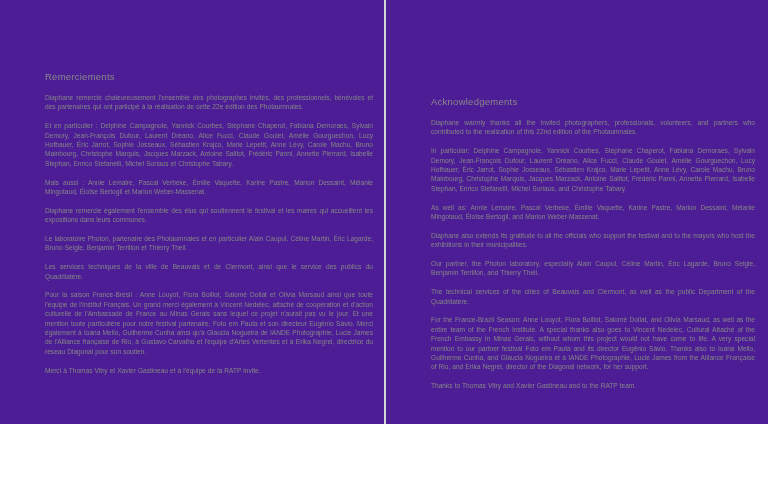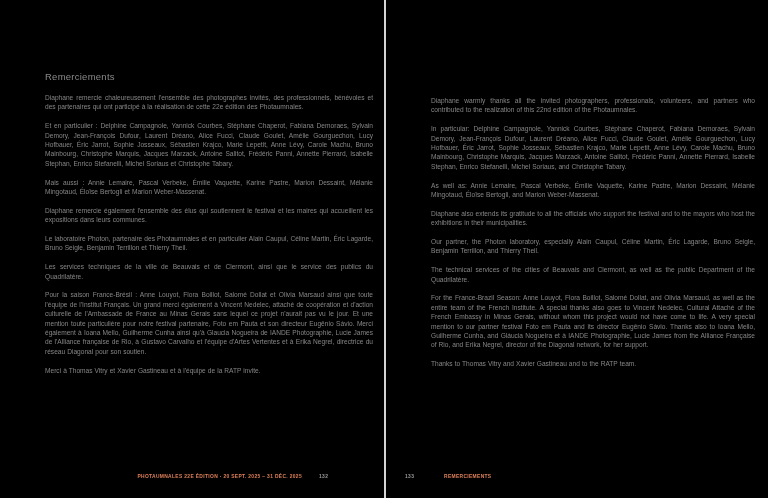--- a/index.html
+++ b/index.html
@@ -3,22 +3,22 @@
 <meta charset="utf-8">
 <style>
   html, body {
     margin: 0;
     padding: 0;
     background: #ffffff;
   }
   #spread {
     position: relative;
     width: 768px;
-    height: 498px;
-    background: #000000;
+    height: 424px;
+    background: #4c1d95;
     font-family: "Liberation Sans", sans-serif;
     overflow: hidden;
   }
   .gutter-line {
     position: absolute;
     left: 384px;
     top: 0;
     width: 2px;
     height: 498px;
     background: #d5d5d5;
@@ -79,20 +79,21 @@
     <p class="para">Et en particulier : Delphine Campagnole, Yannick Courbes, Stéphane Chaperot, Fabiana Demoraes, Sylvain Demory, Jean-François Dufour, Laurent Dréano, Alice Fucci, Claude Goulet, Amélie Gourguechon, Lucy Hofbauer, Éric Jarrot, Sophie Josseaux, Sébastien Krajco, Marie Lepetit, Anne Lévy, Carole Machu, Bruno Mainbourg, Christophe Marquis, Jacques Marzack, Antoine Salitot, Frédéric Panni, Annette Pierrard, Isabelle Stephan, Enrico Stefanelli, Michel Soriaus et Christophe Tabary.</p>
     <p class="para">Mais aussi : Annie Lemaire, Pascal Verbeke, Émilie Vaquette, Karine Pastre, Marion Dessaint, Mélanie Mingotaud, Éloïse Bertogli et Marion Weber-Massenat.</p>
     <p class="para">Diaphane remercie également l'ensemble des élus qui soutiennent le festival et les maires qui accueillent les expositions dans leurs communes.</p>
     <p class="para">Le laboratoire Photon, partenaire des Photaumnales et en particulier Alain Caupul, Céline Martin, Éric Lagarde, Bruno Seigle, Benjamin Terrillon et Thierry Theil.</p>
     <p class="para">Les services techniques de la ville de Beauvais et de Clermont, ainsi que le service des publics du Quadrilatère.</p>
     <p class="para">Pour la saison France-Brésil : Anne Louyot, Flora Boillot, Salomé Dollat et Olivia Marsaud ainsi que toute l'équipe de l'Institut Français. Un grand merci également à Vincent Nedelec, attaché de coopération et d'action culturelle de l'Ambassade de France au Minas Gerais sans lequel ce projet n'aurait pas vu le jour. Et une mention toute particulière pour notre festival partenaire, Foto em Pauta et son directeur Eugênio Sávio. Merci également à Ioana Mello, Guilherme Cunha ainsi qu'à Glaucia Nogueira de IANDE Photographie, Lucie James de l'Alliance française de Rio, à Gustavo Carvalho et l'équipe d'Artes Vertentes et à Erika Negrel, directrice du réseau Diagonal pour son soutien.</p>
     <p class="para">Merci à Thomas Vitry et Xavier Gastineau et à l'équipe de la RATP invite.</p>
   </div>
 
   <div id="right-content" class="page-content">
+    <h1 class="heading">Acknowledgements</h1>
     <p class="para">Diaphane warmly thanks all the invited photographers, professionals, volunteers, and partners who contributed to the realization of this 22nd edition of the Photaumnales.</p>
     <p class="para">In particular: Delphine Campagnole, Yannick Courbes, Stéphane Chaperot, Fabiana Demoraes, Sylvain Demory, Jean-François Dufour, Laurent Dréano, Alice Fucci, Claude Goulet, Amélie Gourguechon, Lucy Hofbauer, Éric Jarrot, Sophie Josseaux, Sébastien Krajco, Marie Lepetit, Anne Lévy, Carole Machu, Bruno Mainbourg, Christophe Marquis, Jacques Marzack, Antoine Salitot, Frédéric Panni, Annette Pierrard, Isabelle Stephan, Enrico Stefanelli, Michel Soriaus, and Christophe Tabary.</p>
     <p class="para">As well as: Annie Lemaire, Pascal Verbeke, Émilie Vaquette, Karine Pastre, Marion Dessaint, Mélanie Mingotaud, Éloïse Bertogli, and Marion Weber-Massenat.</p>
     <p class="para">Diaphane also extends its gratitude to all the officials who support the festival and to the mayors who host the exhibitions in their municipalities.</p>
     <p class="para">Our partner, the Photon laboratory, especially Alain Caupul, Céline Martin, Éric Lagarde, Bruno Seigle, Benjamin Terrillon, and Thierry Theil.</p>
     <p class="para">The technical services of the cities of Beauvais and Clermont, as well as the public Department of the Quadrilatère.</p>
     <p class="para">For the France-Brazil Season: Anne Louyot, Flora Boillot, Salomé Dollat, and Olivia Marsaud, as well as the entire team of the French Institute. A special thanks also goes to Vincent Nedelec, Cultural Attaché of the French Embassy in Minas Gerais, without whom this project would not have come to life. A very special mention to our partner festival Foto em Pauta and its director Eugênio Sávio. Thanks also to Ioana Mello, Guilherme Cunha, and Gláucia Nogueira et à IANDE Photographie, Lucie James from the Alliance Française of Rio, and Erika Negrel, director of the Diagonal network, for her support.</p>
     <p class="para">Thanks to Thomas Vitry and Xavier Gastineau and to the RATP team.</p>
   </div>
 

